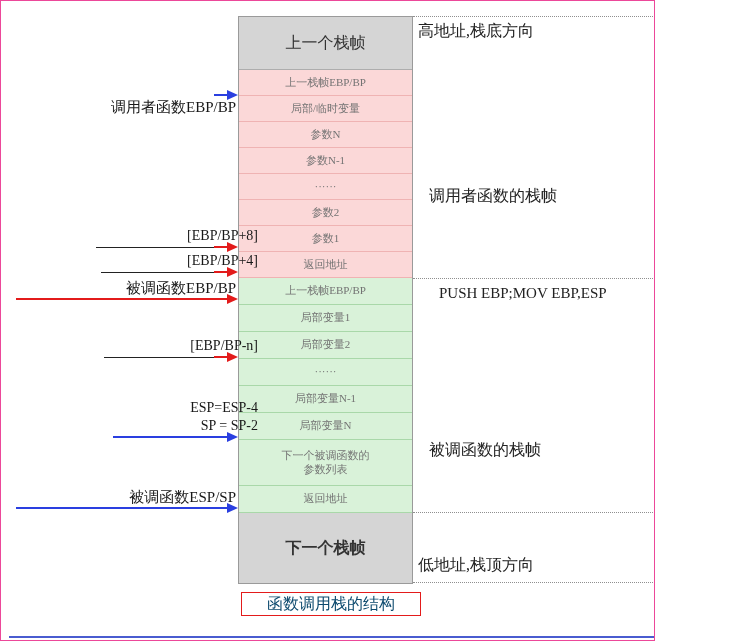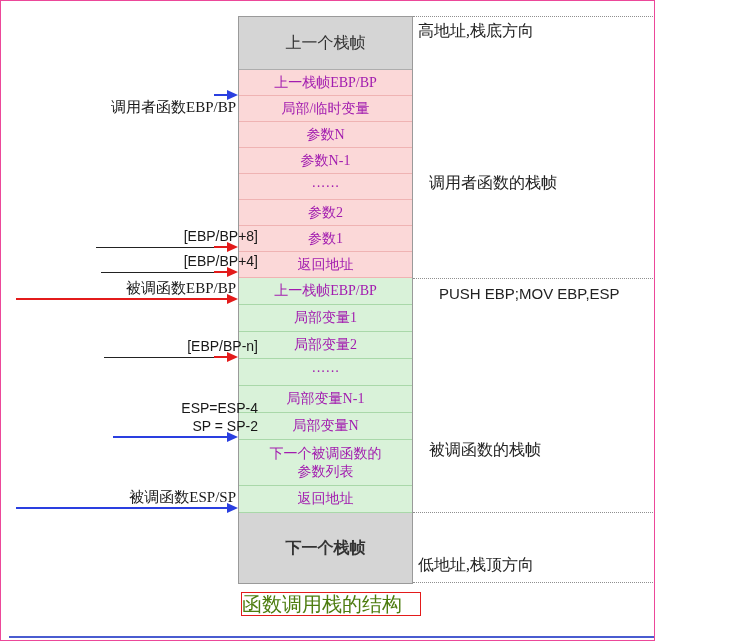--- a/index.html
+++ b/index.html
@@ -4,46 +4,46 @@
 <style>
   html,body{margin:0;padding:0;background:#ffffff;}
   #canvas{
     position:relative;width:655px;height:641px;box-sizing:border-box;
     background:#ffffff;border:1px solid #ec4899;overflow:hidden;
     font-family:"Liberation Serif","DejaVu Serif",serif;color:#333;
   }
   
   .stack{position:absolute;left:237px;top:15px;width:175px;box-sizing:border-box;border:1px solid #9a9a9a;}
   .cell{box-sizing:border-box;display:flex;align-items:center;justify-content:center;
-        font-size:14px;color:#a21caf;text-align:center;line-height:1.25;}
+        font-size:11px;color:#737373;text-align:center;line-height:1.25;}
   .cell.gray{background:#d5d5d5;color:#333;border-bottom:1px solid #adadad;height:53px;font-size:16px;}
   .cell.gray.bottom{height:70px;border-bottom:none;font-weight:bold;}
   .cell.pink{background:#fbd8d8;border-bottom:1px solid #efb3b3;height:26px;}
   .cell.green{background:#d9f2d9;border-bottom:1px solid #a9d8a9;height:27px;}
   .cell.tall{height:46px;white-space:pre-line;}
   
   .llabel{position:absolute;left:0;width:215px;text-align:right;font-size:15px;color:#181818;padding-right:2px;margin-left:20px;}
-  .mono{font-family:Liberation Sans, sans-serif;font-size:14px;padding-left:22px;}
+  .mono{font-family:Liberation Serif, serif;font-size:14px;padding-left:22px;}
   .rlabel{position:absolute;font-size:16px;color:#222;white-space:nowrap;}
   .uline{position:absolute;height:0;border-top:1px solid #222;}
   .shaft{position:absolute;height:0;border-top:2px solid #000;}
   .shaft.red{border-top-color:#e31b1b;}
   .shaft.blue{border-top-color:#2a3fe0;}
   .uline.redline{border-top:2px solid #e31b1b;}
   .uline.blueline{border-top:2px solid #2a3fe0;}
   .head{position:absolute;width:0;height:0;border-top:5px solid transparent;border-bottom:5px solid transparent;border-left:11px solid #000;}
   .head.red{border-left-color:#e31b1b;}
   .head.blue{border-left-color:#2a3fe0;}
   .dotted-h{position:absolute;height:0;border-top:1px dotted #8f8f8f;}
   .dotted-v{position:absolute;width:0;border-left:1px dotted #7a7a7a;}
   .downhead{position:absolute;width:0;height:0;border-left:6px solid transparent;border-right:6px solid transparent;border-top:12px solid #555;}
   
   .caption{position:absolute;left:240px;top:591px;width:180px;height:24px;box-sizing:border-box;
-           border:1px solid #e31b1b;display:flex;align-items:center;
-           font-size:20px;color:#4d7c0f;}
+           border:1px solid #e31b1b;display:flex;align-items:center;justify-content:center;
+           font-size:16px;color:#0c4a6e;}
   .bottom-rule{position:absolute;left:8px;top:635px;width:734px;height:2px;background:#4a5cd0;}
 </style>
 </head>
 <body>
 
 <div id="canvas">
 
   <div class="stack">
     <div class="cell gray">上一个栈帧</div>
     <div class="cell pink">上一栈帧EBP/BP</div>
@@ -92,21 +92,21 @@
   <div class="llabel mono" style="top:398px;line-height:18px;">ESP=ESP-4</div>
   <div class="llabel mono" style="top:416px;line-height:18px;">SP = SP-2</div>
   <div class="shaft blue" style="top:435px;left:112px;width:114px;"></div>
   <div class="head blue" style="top:431px;left:226px;"></div>
 
   <div class="llabel" style="top:487px;">被调函数ESP/SP</div>
   <div class="uline blueline" style="top:506px;left:15px;width:211px;"></div>
   <div class="head blue" style="top:502px;left:226px;"></div>
 
   <div class="rlabel" style="left:417px;top:20px;">高地址,栈底方向</div>
-  <div class="rlabel" style="left:428px;top:172px;">调用者函数的栈帧</div>
+  <div class="rlabel" style="left:428px;top:185px;">调用者函数的栈帧</div>
   <div class="rlabel mono" style="left:416px;top:284px;font-size:15px;">PUSH EBP;MOV EBP,ESP</div>
   <div class="rlabel" style="left:428px;top:391px;margin-top:48px;">被调函数的栈帧</div>
   <div class="rlabel" style="left:417px;top:554px;">低地址,栈顶方向</div>
 
   <div class="rlabel" style="left:687px;top:22px;">高</div>
   <div class="dotted-v" style="left:683px;top:46px;height:486px;"></div>
   <div class="downhead" style="left:677px;top:532px;"></div>
   <div class="rlabel" style="left:692px;top:541px;">低</div>
 
   <div class="dotted-h" style="top:15px;left:412px;width:334px;"></div>

